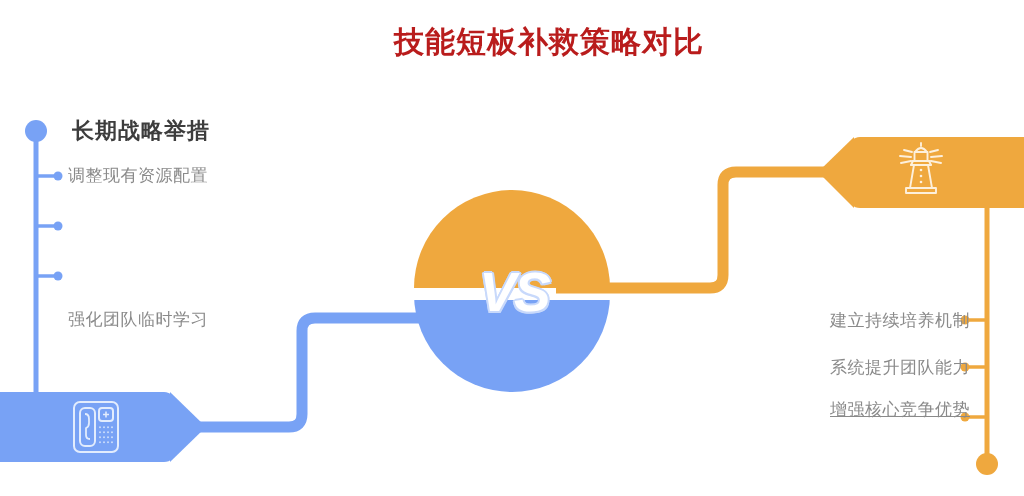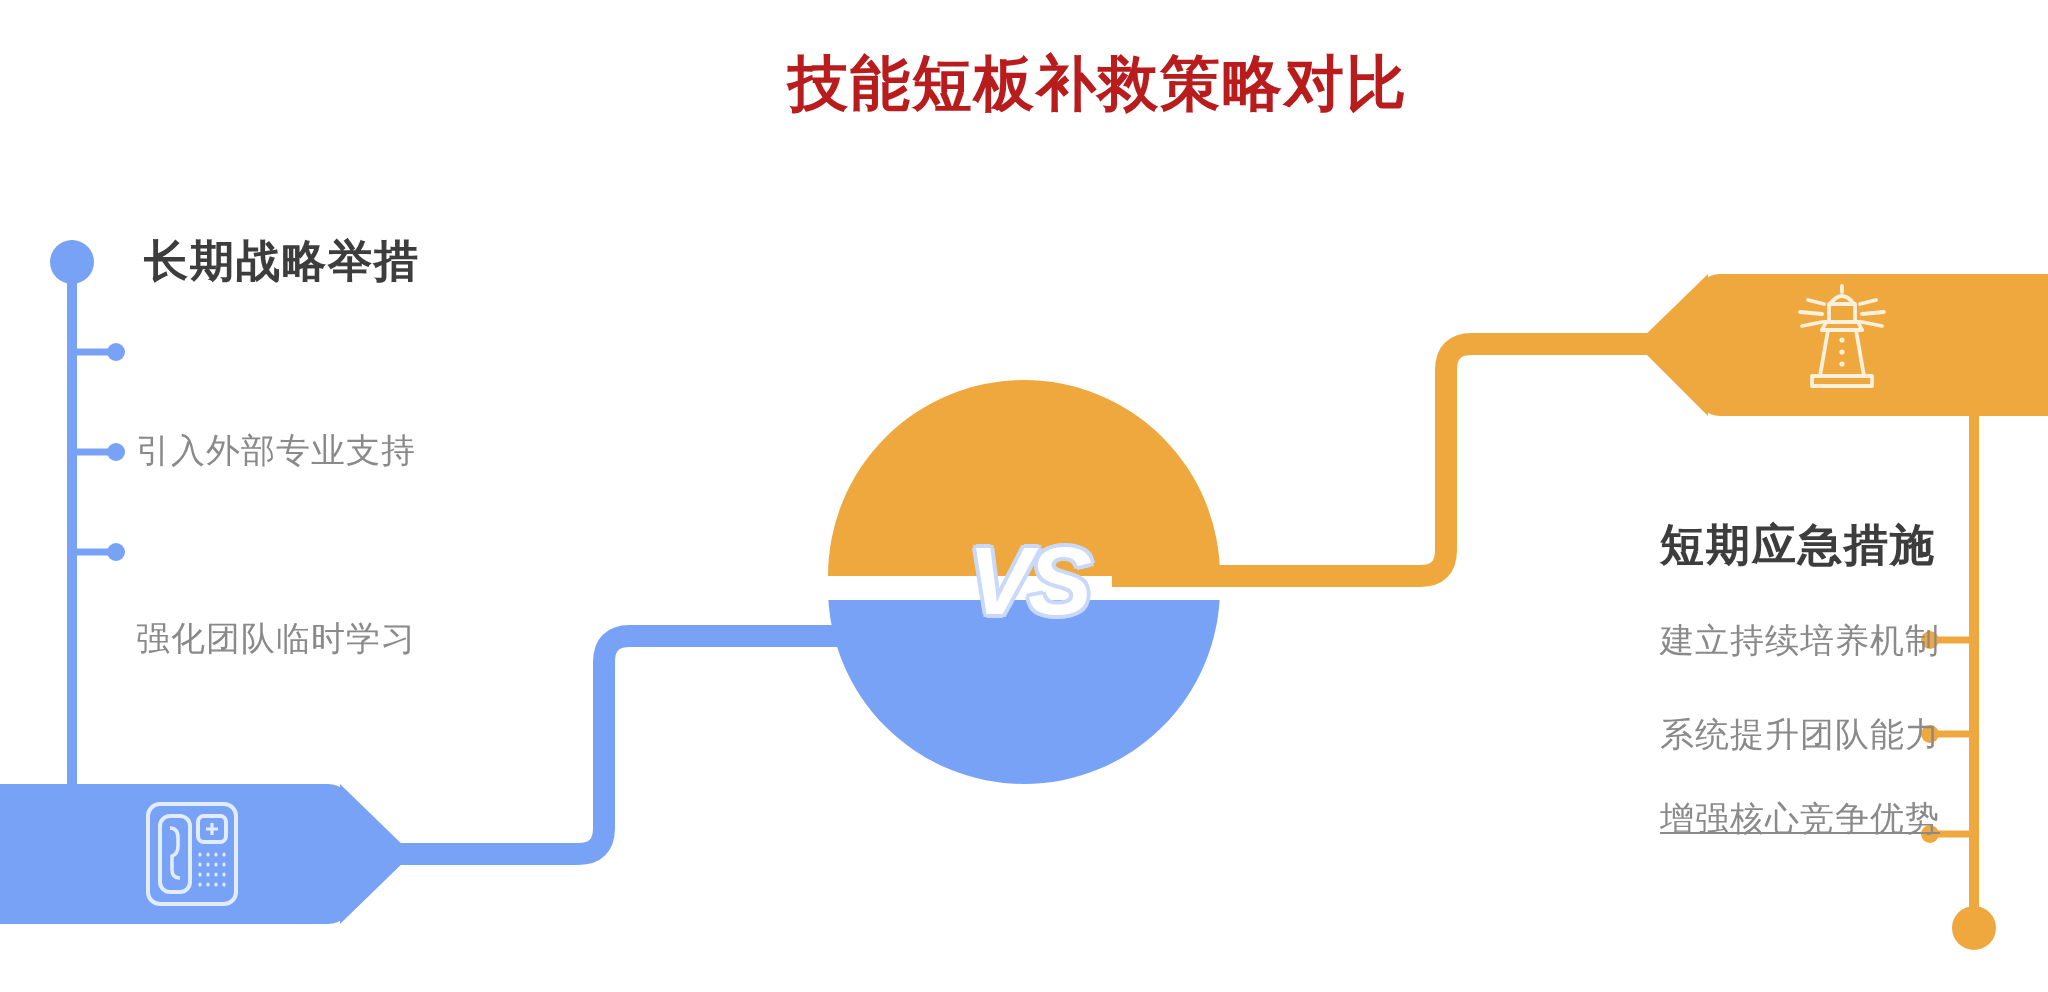--- a/index.html
+++ b/index.html
@@ -71,21 +71,21 @@
   .bl-2 { top: 264px; margin-top: 44px; }
   .br-0 { top: 309px; }
   .br-1 { top: 356px; }
   .br-2 { top: 398px; text-decoration: underline; }
   .vs-label {
     position: absolute;
     left: 452px;
     top: 256px;
     width: 124px;
     text-align: center;
-    font-size: 48px;
+    font-size: 55px;
     font-weight: bold;
     font-style: italic;
     color: #ffffff;
     letter-spacing: -2px;
     line-height: 72px;
     text-shadow:
       2px 0 0 #c8d9fb, -2px 0 0 #c8d9fb, 0 2px 0 #c8d9fb, 0 -2px 0 #c8d9fb,
       1.5px 1.5px 0 #c8d9fb, -1.5px 1.5px 0 #c8d9fb,
       1.5px -1.5px 0 #c8d9fb, -1.5px -1.5px 0 #c8d9fb;
     pointer-events: none;
@@ -186,22 +186,21 @@
 
     <line x1="987" y1="417" x2="967" y2="417" stroke="#efa83e" stroke-width="3.5"></line>
     <circle cx="965" cy="417" r="4.5" fill="#efa83e"></circle>
 
   </svg>
 
   <div class="vs-label">VS</div>
 
   <div class="side-heading heading-left">长期战略举措</div>
 
-  <div class="bullet-text bullet-left bl-1">引入外部专业支持</div>
+  <div class="bullet-text bullet-left bl-0">调整现有资源配置</div>
   <div class="bullet-text bullet-left bl-2">强化团队临时学习</div>
 
-  <div class="side-heading heading-right">短期应急措施</div>
 
   <div class="bullet-text bullet-right br-0">建立持续培养机制</div>
   <div class="bullet-text bullet-right br-1">系统提升团队能力</div>
   <div class="bullet-text bullet-right br-2">增强核心竞争优势</div>
 
 </div>
 
 </body></html>

